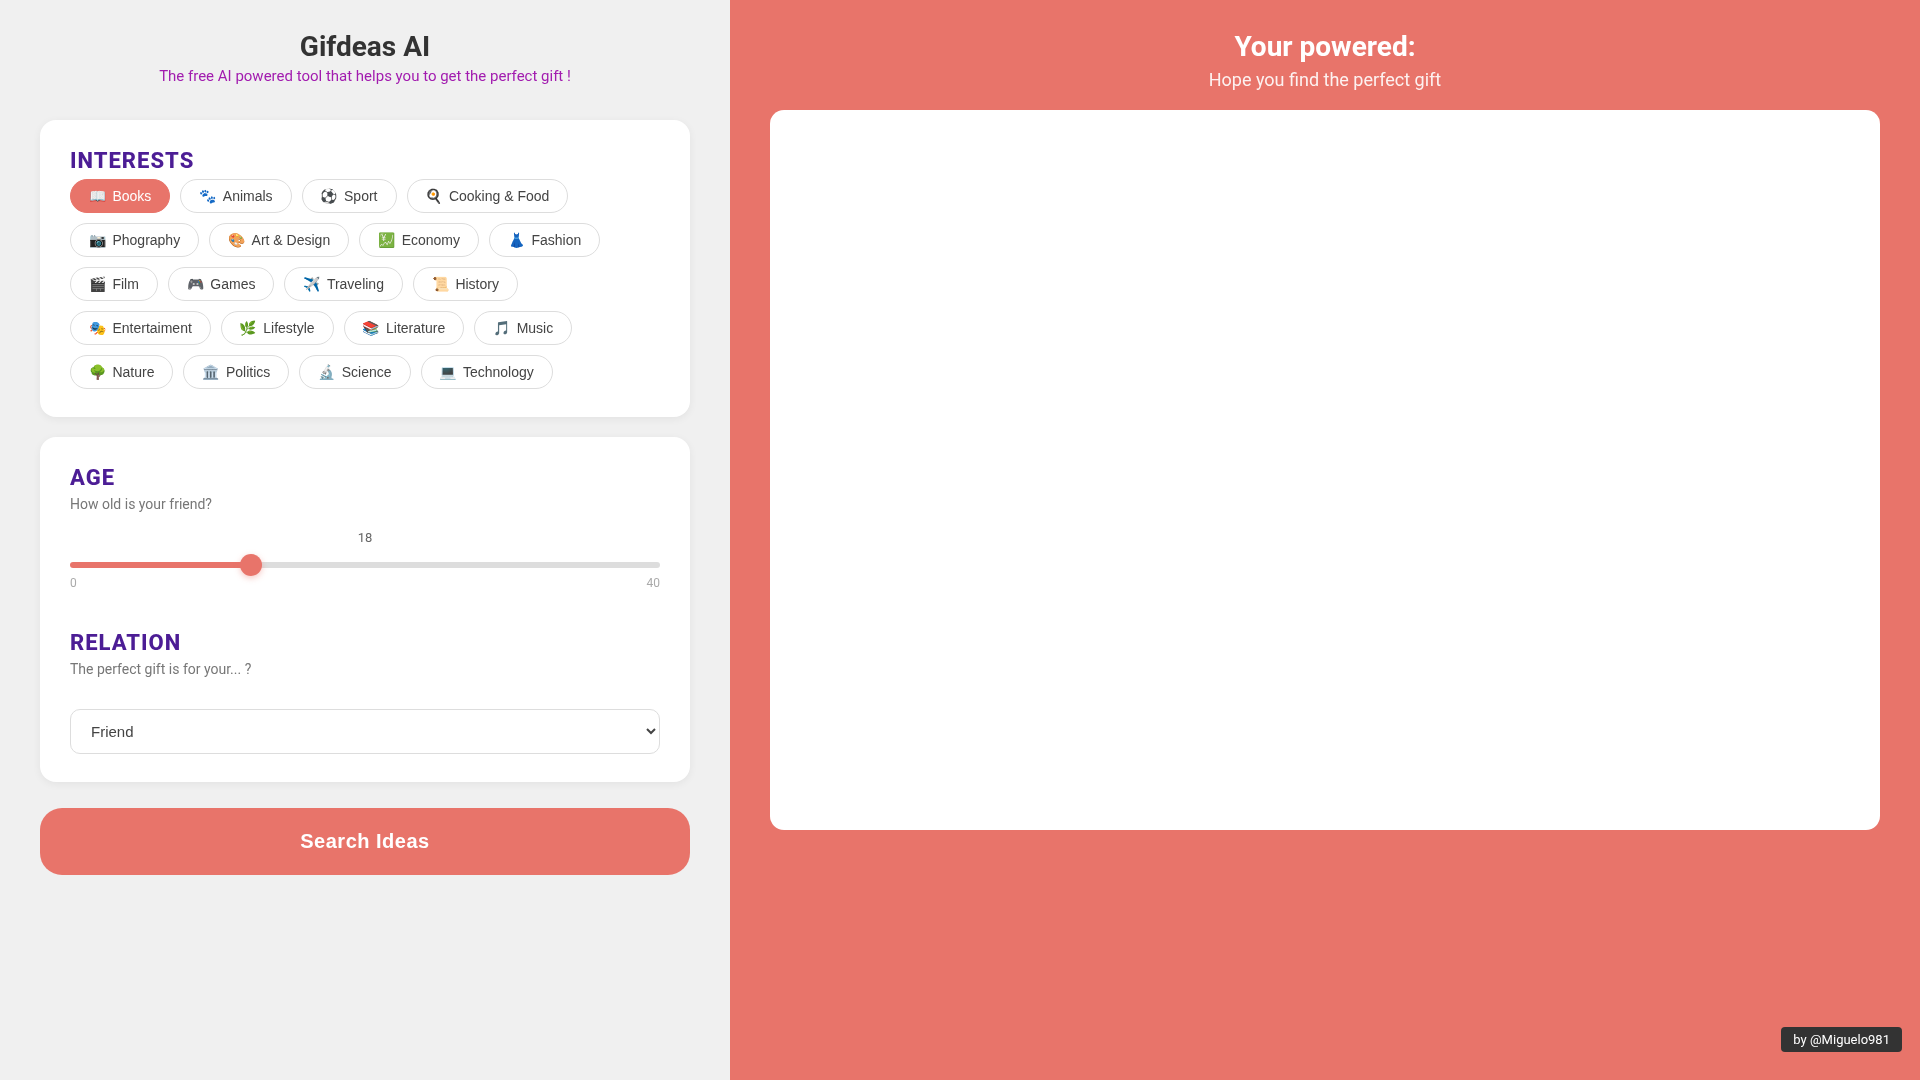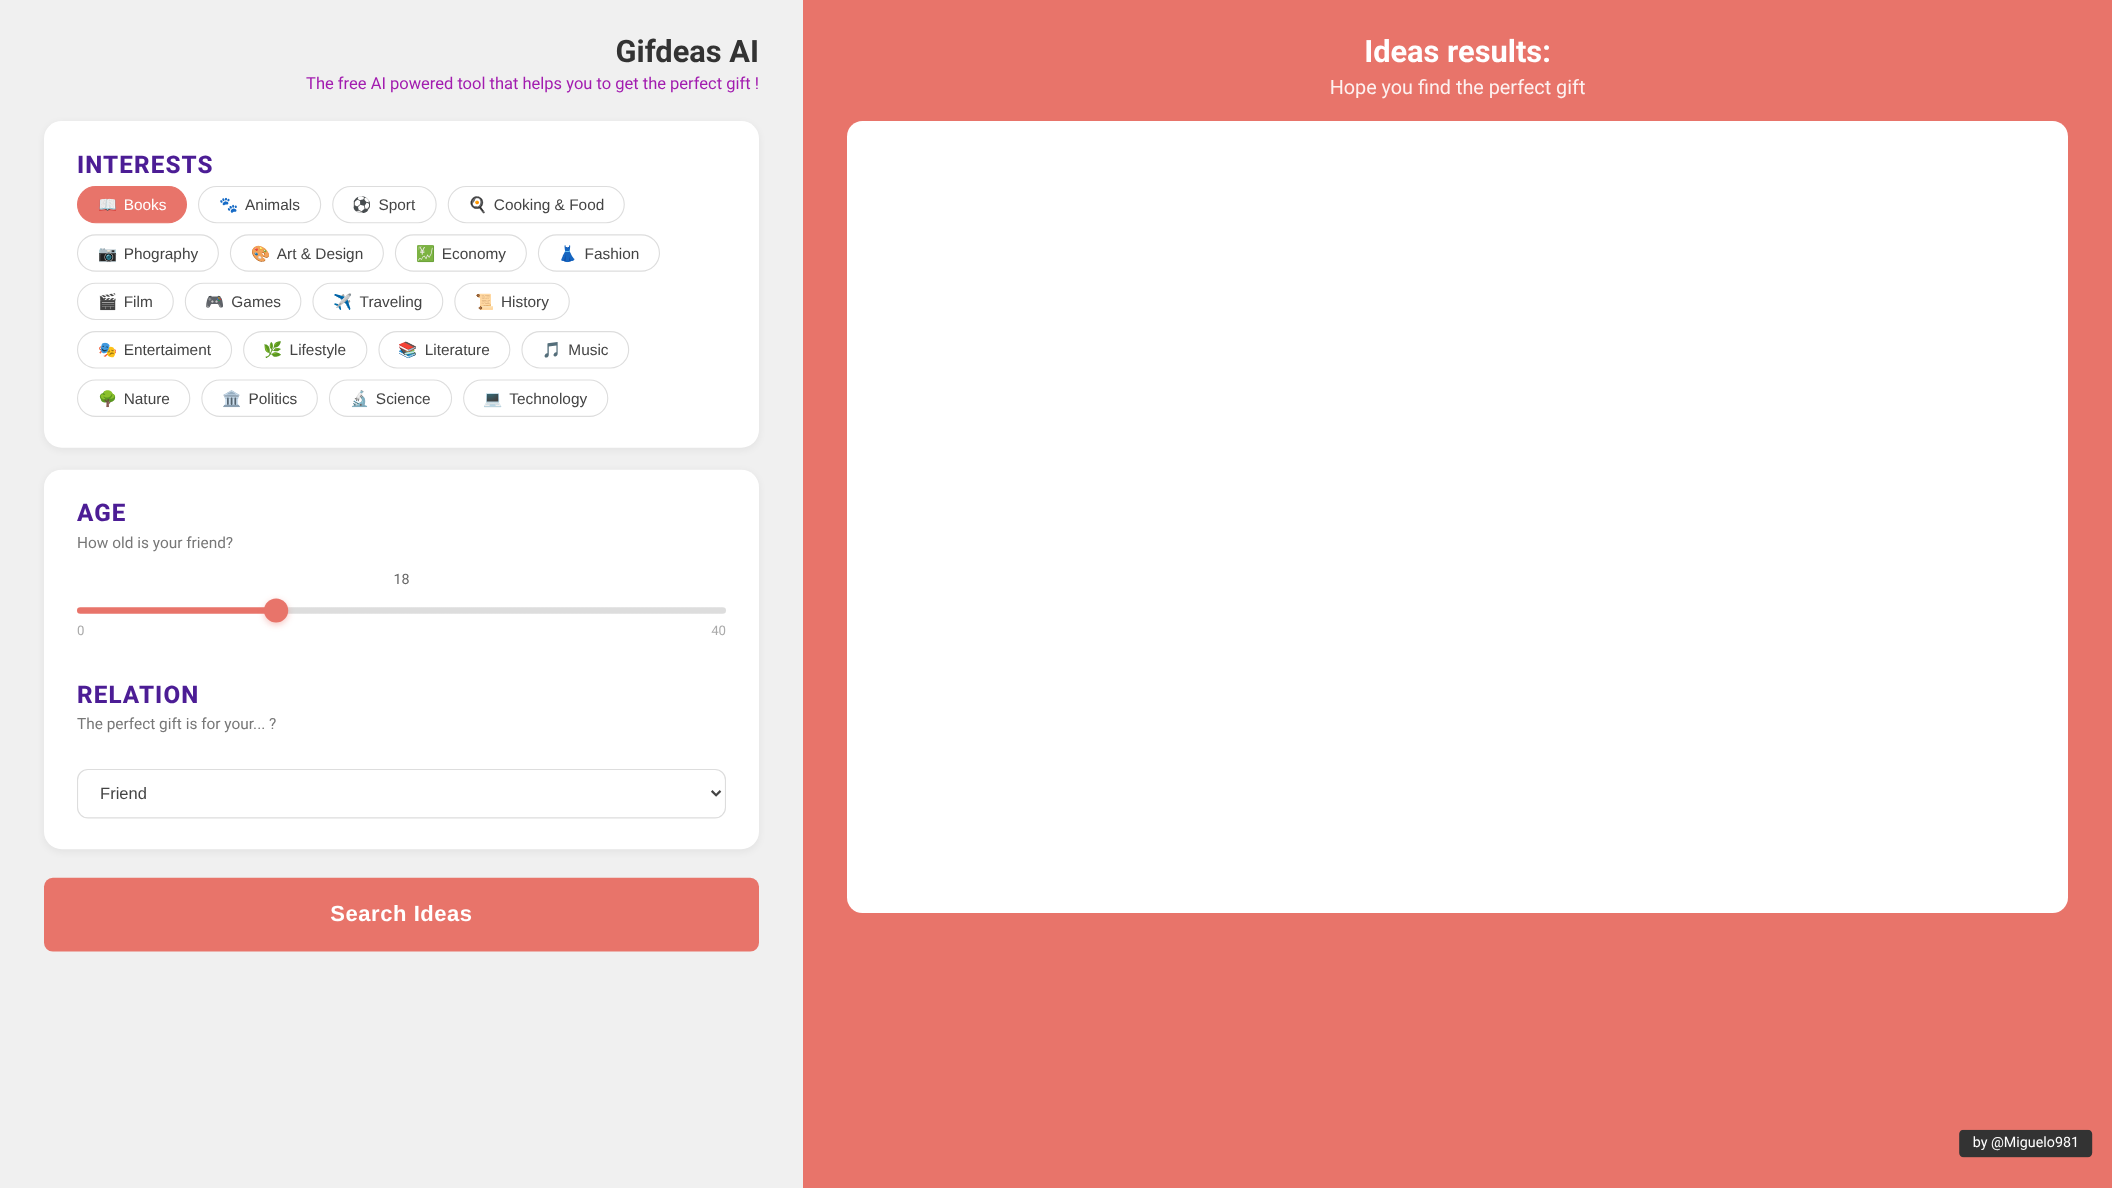--- a/index.html
+++ b/index.html
@@ -17,22 +17,22 @@
       width: 730px;
       background: #f0f0f0;
       padding: 30px 40px;
       display: flex;
       flex-direction: column;
       gap: 20px;
       overflow-y: auto;
     }
 
     .app-header {
-      text-align: right;
-      margin-bottom: 5px;
+      text-align: center;
+      margin-bottom: 15px;
     }
     .app-title {
       font-size: 28px;
       font-weight: 700;
       color: #333;
     }
     .app-subtitle {
       font-size: 15px;
       color: #a21caf;
       margin-top: 4px;
@@ -141,21 +141,21 @@
       outline: none;
       margin-top: 14px;
     }
 
     
     .search-btn {
       width: 100%;
       padding: 22px;
       background: #e8746a;
       border: none;
-      border-radius: 8px;
+      border-radius: 22px;
       color: #fff;
       font-size: 20px;
       font-weight: 600;
       cursor: pointer;
       letter-spacing: 0.5px;
       transition: background 0.2s;
       margin-top: 6px;
     }
 
     
@@ -319,19 +319,19 @@
       <select class="relation-select" id="relation-select">
       <option value="Friend">Friend</option><option value="Partner">Partner</option><option value="Parent">Parent</option><option value="Sibling">Sibling</option><option value="Colleague">Colleague</option><option value="Other">Other</option></select>
     </div>
   </div>
 
   <button class="search-btn">Search Ideas</button>
 </div>
 
 <div class="right-panel">
   <div class="results-header">
-    <div class="results-title">Ideas results:</div>
+    <div class="results-title">Your powered:</div>
     <div class="results-subtitle">Hope you find the perfect gift</div>
   </div>
   <div class="results-box"></div>
 </div>
 
 <div class="footer-credit">by @Miguelo981</div>
 
 </body></html>

